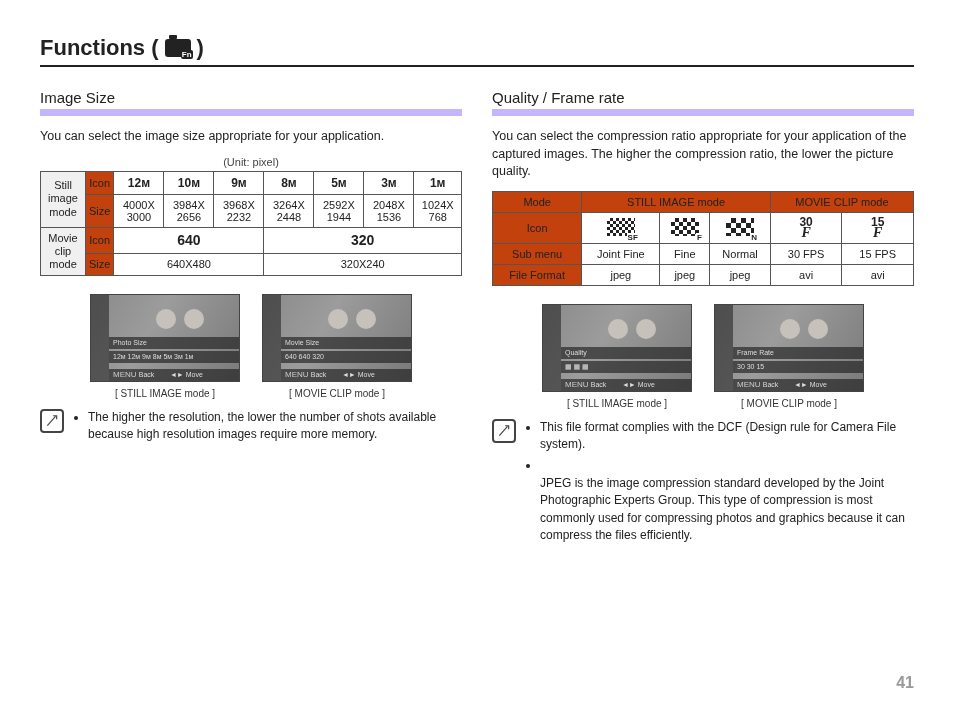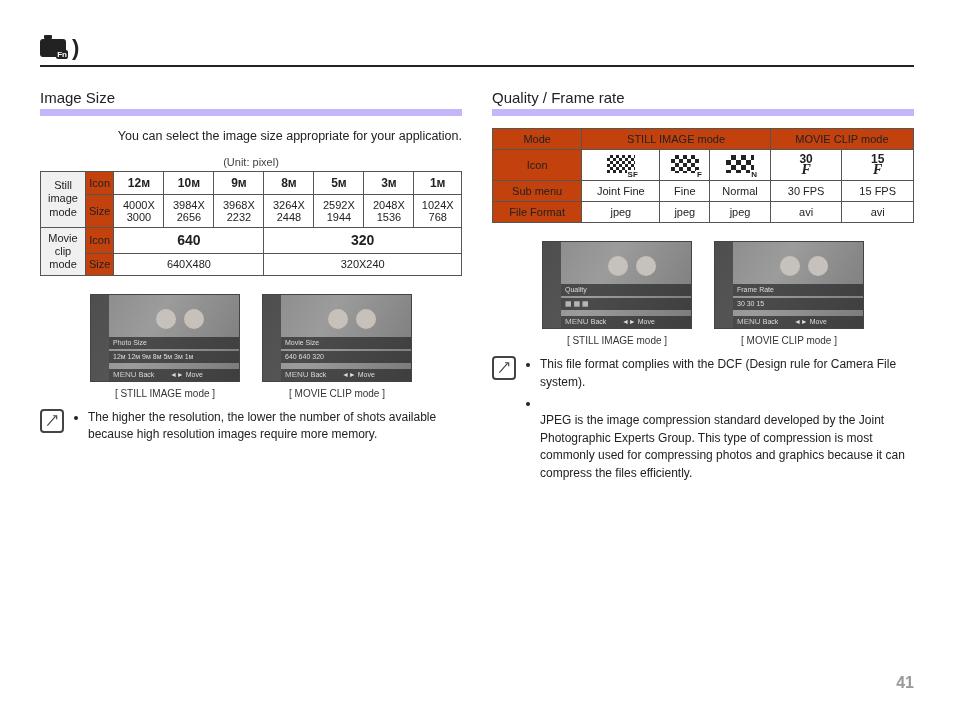--- a/index.html
+++ b/index.html
@@ -39,21 +39,21 @@
     border-radius:2px;padding:0 1px;
   }
   .cols { display:flex; gap:30px; }
   .col { flex:1; }
   .sec-title{
     font-size:15px;
     border-bottom:7px solid #c4b5fd;
     padding-bottom:3px;
     margin-bottom:12px;
   }
-  .intro{ font-size:12.5px; line-height:1.4; margin-bottom:10px;text-align:right; }
+  .intro{ font-size:12.5px; line-height:1.4; margin-bottom:10px; }
   .unit{ text-align:center; font-size:11px; color:#444; margin-bottom:3px;}
   table { border-collapse: collapse; width:100%; font-size:11px; }
   th, td { border:1px solid #555; padding:4px 3px; text-align:center; vertical-align:middle;}
   th { font-weight:normal; background:#c2410c;}
   .rowhead { background:#f0f0f0; width:45px; line-height:1.2;}
   .iconcell { font-weight:bold; font-family: "Arial Black", Arial; font-size:12px;}
   .bignum { font-weight:bold; font-size:14px;}
   .screens{ display:flex; gap:22px; justify-content:center; margin:18px 0 10px 0;}
   .screen-wrap{ text-align:center; }
   .screen{
@@ -93,20 +93,21 @@
   .qicon .sub{position:absolute;right:-4px;bottom:-6px;font-size:8px;font-weight:bold;background:#fff;padding:0 1px;margin-top:25px;}
   .fps{font-weight:bold;font-size:12px;line-height:.85;display:inline-block;}
   .fps .n{font-size:12px;}
   .fps .f{font-style:italic;font-family:Georgia,serif;font-size:14px;}
   .subm{font-size:8px;color:#ccc;}
 </style>
 </head>
 <body>
 
 <div class="page-title">
+  <span>Functions (</span>
   <span class="cam-icon"></span>
   <span>)</span>
 </div>
 
 <div class="cols">
 
   <div class="col">
     <div class="sec-title">Image Size</div>
     <div class="intro">You can select the image size appropriate for your application.</div>
     <div class="unit">(Unit: pixel)</div>
@@ -178,20 +179,21 @@
           </svg>
       </div>
       <ul>
         <li>The higher the resolution, the lower the number of shots available because high resolution images require more memory.</li>
       </ul>
     </div>
   </div>
 
   <div class="col">
     <div class="sec-title">Quality / Frame rate</div>
+    <div class="intro">You can select the compression ratio appropriate for your application of the captured images. The higher the compression ratio, the lower the picture quality.</div>
 
     <table>
       <tbody>
           <tr>
         <th>Mode</th>
         <th colspan="3">STILL IMAGE mode</th>
         <th colspan="2">MOVIE CLIP mode</th>
       </tr>
       <tr>
         <th>Icon</th>

